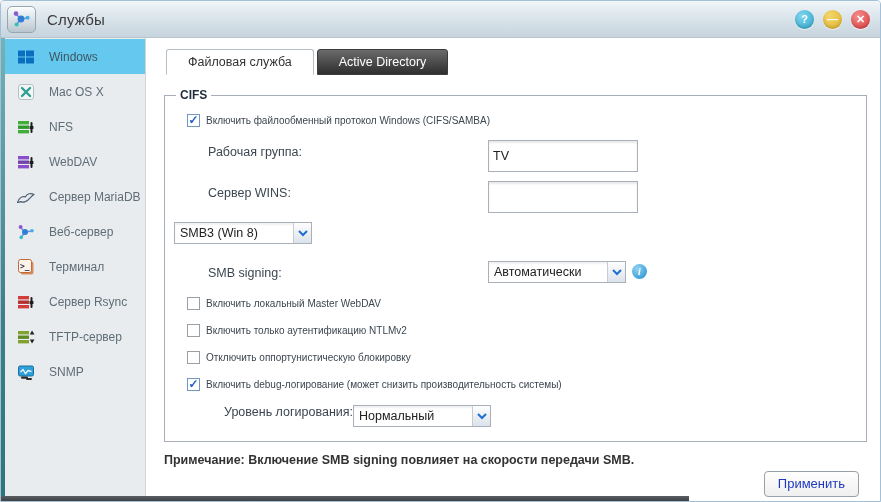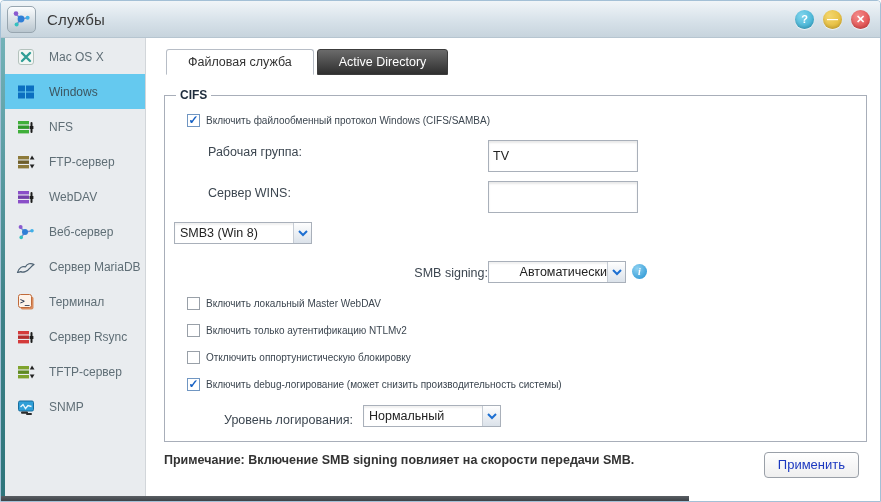--- a/index.html
+++ b/index.html
@@ -53,27 +53,27 @@
   .flabel { width:314px; font-size:12.5px; color:#3c4650; text-indent:34px; padding-top:4px; line-height:16px; flex:0 0 314px; }
   .tinput { width:150px; height:32px; border:1px solid #a9b0ba; font-size:12.5px; padding:2px 4px;
     box-shadow:inset 0 2px 2px rgba(0,0,0,.09); font-family:"Liberation Sans", sans-serif; color:#222; }
   .select { width:138px; height:22px; border:1px solid #a9b0ba; background:#fff; display:flex; align-items:center;
     font-size:12.5px; color:#222; padding-left:5px; cursor:pointer; box-shadow:inset 0 2px 2px rgba(0,0,0,.06); }
   .select .sval { flex:1; white-space:nowrap; overflow:hidden; }
   .select .arrow { width:18px; height:20px; border-left:1px solid #c6ccd4;
     background:linear-gradient(#fefefe,#dbe2ea); display:flex; align-items:center; justify-content:center; }
   .opts { margin-top:2px; }
   .opts .cbrow { margin:0 0 14px 13px; }
-  .sub-row { display:flex; align-items:flex-end; gap:10px; margin:2px 0 2px 50px; font-size:12.5px; color:#3c4650; }
+  .sub-row { display:flex; align-items:flex-start; gap:0; margin:2px 0 2px 50px; font-size:12.5px; color:#3c4650; }
   .info-badge { width:15px; height:15px; border-radius:50%; margin-left:6px; margin-top:3px;
     background:radial-gradient(circle at 35% 30%, #8fd2f2, #1f8fd0); color:#fff; font-size:10px; font-weight:bold;
     font-style:italic; font-family:"Liberation Serif", serif; display:flex; align-items:center; justify-content:center; cursor:pointer; }
 
   .note { margin:11px 0 0 18px; font-size:12.5px; font-weight:bold; color:#333; }
-  .apply-btn { position:absolute; right:21px; bottom:20px; padding:4px 13px 5px; font-size:13px; color:#1c39c0;
+  .apply-btn { position:absolute; right:21px; bottom:1px; padding:4px 13px 5px; font-size:13px; color:#1c39c0;
     background:linear-gradient(#ffffff,#efefef); border:1px solid #9aa0a8; border-radius:4px; cursor:pointer;
     font-family:"Liberation Sans", sans-serif; }
 </style>
 </head>
 <body>
 
 <div class="window">
 
   <div class="titlebar">
     <div class="app-icon">
@@ -93,103 +93,91 @@
       <div class="ctrl ctrl-min">—</div>
       <div class="ctrl ctrl-close">✕</div>
     </div>
   </div>
 
   <div class="main-row">
 
     <div class="sidebar">
       <div class="teal-strip"></div>
 
-      <div class="side-item">
-        <span class="sicon">
-          <svg width="18" height="18" viewBox="0 0 18 18">
-              <rect x="1.5" y="1.5" width="15" height="15" rx="2.5" fill="#f2f7f5" stroke="#b4c2bd"></rect>
-              <path d="M5 5 L13 13 M13 5 L5 13" stroke="#2f9e96" stroke-width="2.4" stroke-linecap="round"></path>
-            </svg>
-        </span>
-        <span class="slabel">Mac OS X</span>
-      </div>
-
       <div class="side-item sel">
         <span class="sicon">
           <svg width="18" height="18" viewBox="0 0 18 18">
               <rect x="1" y="2.5" width="7" height="6" fill="#0b6fc0"></rect>
               <rect x="9" y="2.5" width="8" height="6" fill="#0b6fc0"></rect>
               <rect x="1" y="9.5" width="7" height="6" fill="#0b6fc0"></rect>
               <rect x="9" y="9.5" width="8" height="6" fill="#0b6fc0"></rect>
             </svg>
         </span>
         <span class="slabel">Windows</span>
+      </div>
+
+      <div class="side-item">
+        <span class="sicon">
+          <svg width="18" height="18" viewBox="0 0 18 18">
+              <rect x="1.5" y="1.5" width="15" height="15" rx="2.5" fill="#f2f7f5" stroke="#b4c2bd"></rect>
+              <path d="M5 5 L13 13 M13 5 L5 13" stroke="#2f9e96" stroke-width="2.4" stroke-linecap="round"></path>
+            </svg>
+        </span>
+        <span class="slabel">Mac OS X</span>
       </div>
 
       <div class="side-item">
         <span class="sicon">
           <svg width="18" height="18" viewBox="0 0 18 18">
               <rect x="1" y="3" width="11" height="3.4" fill="#3faf3a"></rect>
               <rect x="1" y="7.5" width="11" height="3.4" fill="#2f9a2b"></rect>
               <rect x="1" y="12" width="11" height="3.4" fill="#3faf3a"></rect>
               <rect x="13.5" y="4" width="2" height="11" rx="1" fill="#1d1d1d"></rect>
               <rect x="12.6" y="8" width="3.8" height="3" fill="#1d1d1d"></rect>
             </svg>
         </span>
         <span class="slabel">NFS</span>
       </div>
 
-      <div class="side-item">
-        <span class="sicon">
-          <svg width="18" height="18" viewBox="0 0 18 18">
-              <rect x="1" y="3" width="11" height="3.4" fill="#8d7a3a"></rect>
-              <rect x="1" y="7.5" width="11" height="3.4" fill="#6e5e2a"></rect>
-              <rect x="1" y="12" width="11" height="3.4" fill="#8d7a3a"></rect>
-              <path d="M15 2.5 L17.5 6.5 L12.8 6.5 Z" fill="#222"></path>
-              <path d="M15 15.5 L12.8 11.5 L17.5 11.5 Z" fill="#222"></path>
-            </svg>
-        </span>
-        <span class="slabel">FTP-сервер</span>
-      </div>
 
       <div class="side-item">
         <span class="sicon">
           <svg width="18" height="18" viewBox="0 0 18 18">
               <rect x="1" y="3" width="11" height="3.4" fill="#8a4fc8"></rect>
               <rect x="1" y="7.5" width="11" height="3.4" fill="#7440aa"></rect>
               <rect x="1" y="12" width="11" height="3.4" fill="#8a4fc8"></rect>
               <rect x="13.5" y="4" width="2" height="11" rx="1" fill="#1d1d1d"></rect>
               <rect x="12.6" y="8" width="3.8" height="3" fill="#1d1d1d"></rect>
             </svg>
         </span>
         <span class="slabel">WebDAV</span>
+      </div>
+
+      <div class="side-item">
+        <span class="sicon">
+          <svg width="20" height="18" viewBox="0 0 20 18">
+              <path d="M1.5 14.5 C3 9.5 6.5 8 9.5 8.8 C11 5.8 14.5 4.5 18 6.5 C16 7.8 15 9 13.8 10.2 C11.5 13.5 7 14.8 4.8 13.6 C3.8 14.2 2.8 14.6 1.5 14.5 Z" fill="none" stroke="#4e6273" stroke-width="1.2" stroke-linejoin="round"></path>
+            </svg>
+        </span>
+        <span class="slabel">Сервер MariaDB</span>
       </div>
 
       <div class="side-item">
         <span class="sicon">
           <svg width="18" height="18" viewBox="0 0 18 18">
               <line x1="8" y1="9" x2="3.5" y2="4.5" stroke="#7a8fd0" stroke-width="1.4"></line>
               <line x1="8" y1="9" x2="14.5" y2="8" stroke="#7a8fd0" stroke-width="1.4"></line>
               <line x1="8" y1="9" x2="4.5" y2="14" stroke="#7a8fd0" stroke-width="1.4"></line>
               <circle cx="8" cy="9" r="3" fill="#2f7fd6"></circle>
               <circle cx="3.6" cy="4" r="2" fill="#8a5ad0"></circle>
               <circle cx="15" cy="7.8" r="1.8" fill="#3fb0e8"></circle>
               <circle cx="4.2" cy="14.4" r="1.8" fill="#35c0c0"></circle>
             </svg>
         </span>
         <span class="slabel">Веб-сервер</span>
-      </div>
-
-      <div class="side-item">
-        <span class="sicon">
-          <svg width="20" height="18" viewBox="0 0 20 18">
-              <path d="M1.5 14.5 C3 9.5 6.5 8 9.5 8.8 C11 5.8 14.5 4.5 18 6.5 C16 7.8 15 9 13.8 10.2 C11.5 13.5 7 14.8 4.8 13.6 C3.8 14.2 2.8 14.6 1.5 14.5 Z" fill="none" stroke="#4e6273" stroke-width="1.2" stroke-linejoin="round"></path>
-            </svg>
-        </span>
-        <span class="slabel">Сервер MariaDB</span>
       </div>
 
       <div class="side-item">
         <span class="sicon">
           <svg width="18" height="18" viewBox="0 0 18 18">
               <rect x="3.5" y="3.5" width="13" height="13" rx="2" fill="#d98c5e"></rect>
               <rect x="1.5" y="1.5" width="13" height="13" rx="2" fill="#fdf3ea" stroke="#c06a3a"></rect>
               <text x="3" y="10.5" font-size="8" font-weight="bold" fill="#24344e" font-family="monospace">&gt;_</text>
             </svg>
         </span>
@@ -263,21 +251,21 @@
           <div class="select">
             <span class="sval">SMB3 (Win 8)</span>
             <span class="arrow">
               <svg width="10" height="7" viewBox="0 0 10 7">
                   <path d="M1 1 L5 5 L9 1" fill="none" stroke="#1d6fd1" stroke-width="2"></path>
                 </svg>
             </span>
           </div>
         </div>
 
-        <div class="frow" style="margin-top:17px;text-align:right;">
+        <div class="frow" style="margin-top:17px;">
           <span class="flabel">SMB signing:</span>
           <div class="select">
             <span class="sval">Автоматически</span>
             <span class="arrow">
               <svg width="10" height="7" viewBox="0 0 10 7">
                   <path d="M1 1 L5 5 L9 1" fill="none" stroke="#1d6fd1" stroke-width="2"></path>
                 </svg>
             </span>
           </div>
           <span class="info-badge">i</span>

